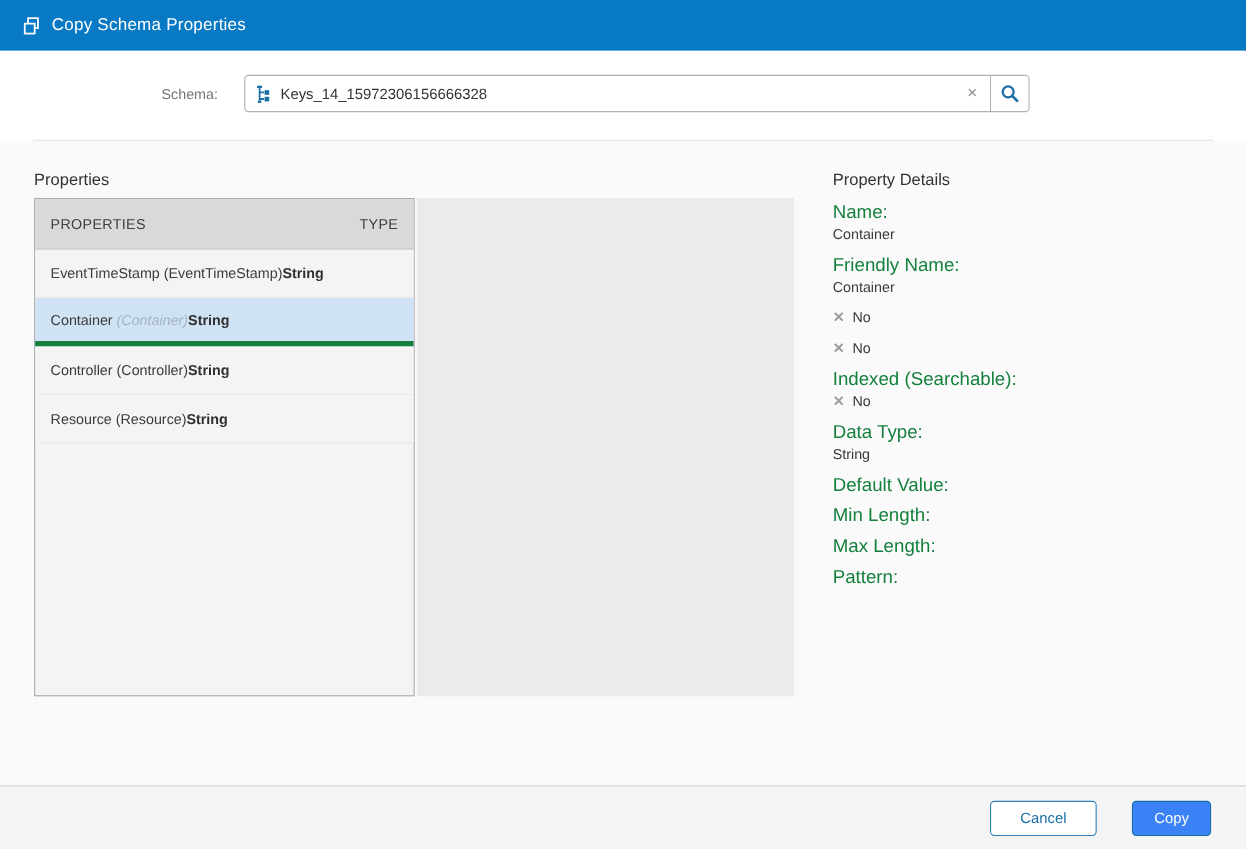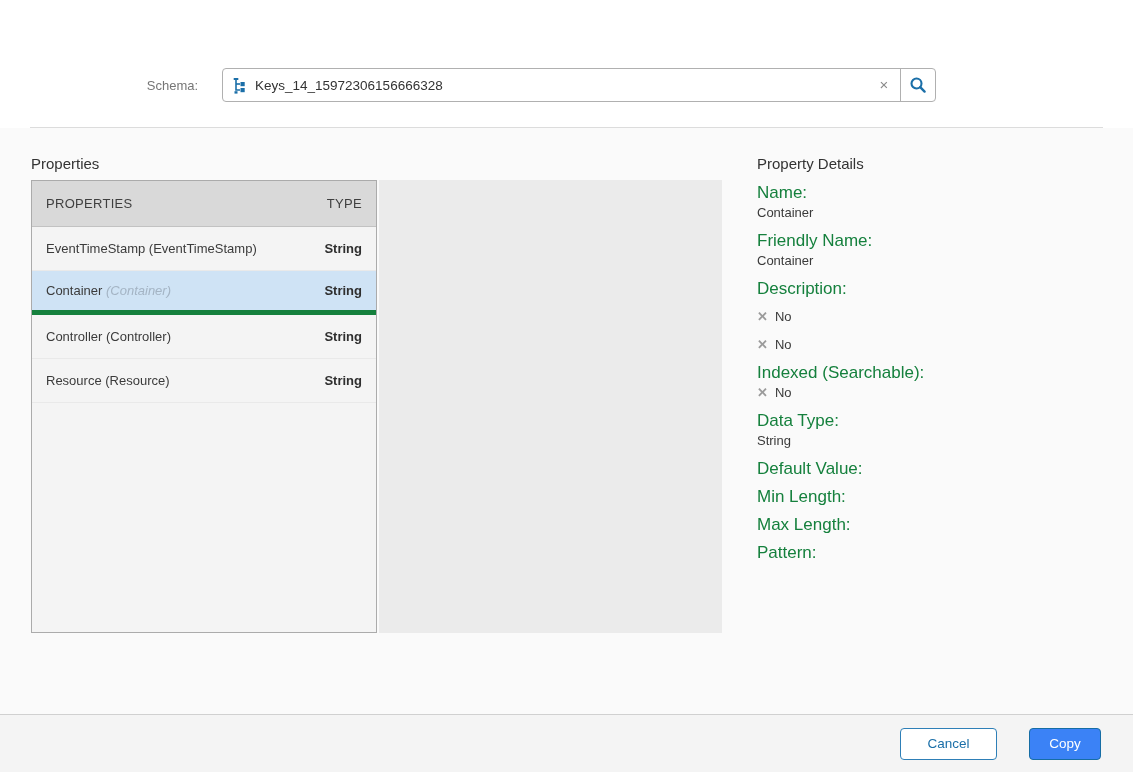--- a/index.html
+++ b/index.html
@@ -50,21 +50,21 @@
     position:absolute; top:180px; left:31px; width:346px; height:453px;
     border:1px solid #ababab; background:#f4f4f4; display:flex; flex-direction:column;
   }
   .ptable-head {
     height:46px; flex:0 0 46px; background:#d9d9d9; border-bottom:1px solid #c2c2c2;
     display:flex; align-items:center; justify-content:space-between; padding:0 14px;
     font-size:13px; color:#3f3f3f; letter-spacing:.3px;
   }
   .prow {
     height:44px; flex:0 0 44px; display:flex; align-items:center;
-    justify-content:space-between; padding:12px 14px; background:#f4f4f4;
+    justify-content:flex-start; padding:12px 14px; background:#f4f4f4;
     border-bottom:1px solid #e9e9e9; cursor:pointer; font-size:13px;
   }
   .prow.selected { background:#cfe3f5; border-bottom:5px solid #15803d; }
   .prow .pname { color:#3b3b3b; white-space:nowrap; }
   .prow .pfriendly { color:#3b3b3b; }
   .prow.selected .pfriendly { color:#a4b4c4; font-style:italic; }
   .prow .ptype { color:#2f2f2f; font-weight:bold; }
   
   .mid-panel { position:absolute; top:180px; left:379px; width:343px; height:453px; background:#ebebeb; }
   
@@ -83,20 +83,29 @@
   .btn { height:32px; border-radius:4px; font-size:13.5px; cursor:pointer;
          font-family:"Liberation Sans", sans-serif; }
   .btn-cancel { width:97px; background:#ffffff; border:1px solid #2e7fb7; color:#1b6fa8; }
   .btn-copy   { width:72px; background:#3b82f6; border:1px solid #166da4; color:#ffffff; }
 </style>
 </head>
 <body>
 
 <div class="dialog">
 
+  <div class="titlebar">
+    <span class="copy-ic">
+      <svg width="17" height="17" viewBox="0 0 17 17">
+        <rect x="4.5" y="1.5" width="9" height="9" fill="none" stroke="#ffffff" stroke-width="1.6"></rect>
+        <rect x="1.5" y="6.5" width="9" height="9" fill="#0879c4" stroke="#ffffff" stroke-width="1.6"></rect>
+      </svg>
+    </span>
+    <span class="title">Copy Schema Properties</span>
+  </div>
 
   <div class="schema-label">Schema:</div>
   <div class="schema-group">
     <span class="schema-tree">
       <svg width="17" height="17" viewBox="0 0 17 17">
         <path d="M4 1 L4 13 L8 13" fill="none" stroke="#1b6fa8" stroke-width="1.6"></path>
         <path d="M4 7 L8 7" fill="none" stroke="#1b6fa8" stroke-width="1.6"></path>
         <rect x="1.7" y="1" width="4.6" height="2" fill="#1b6fa8"></rect>
         <rect x="8.5" y="5" width="4.2" height="4.2" fill="#1b6fa8"></rect>
         <rect x="8.5" y="11" width="4.2" height="4.2" fill="#1b6fa8"></rect>
@@ -152,23 +161,20 @@
           <span>Container</span>
         </div>
       </div>
       <div class="dfield">
         <div class="dlabel">Friendly Name:</div>
         <div class="dvalue">
           <span>Container</span>
         </div>
       </div>
       <div class="dfield">
-        <div class="dlabel">Description:</div>
-      </div>
-      <div class="dfield">
         <div class="dvalue">
           <span class="x-ic">✕</span>
           <span>No</span>
         </div>
       </div>
       <div class="dfield">
         <div class="dvalue">
           <span class="x-ic">✕</span>
           <span>No</span>
         </div>

